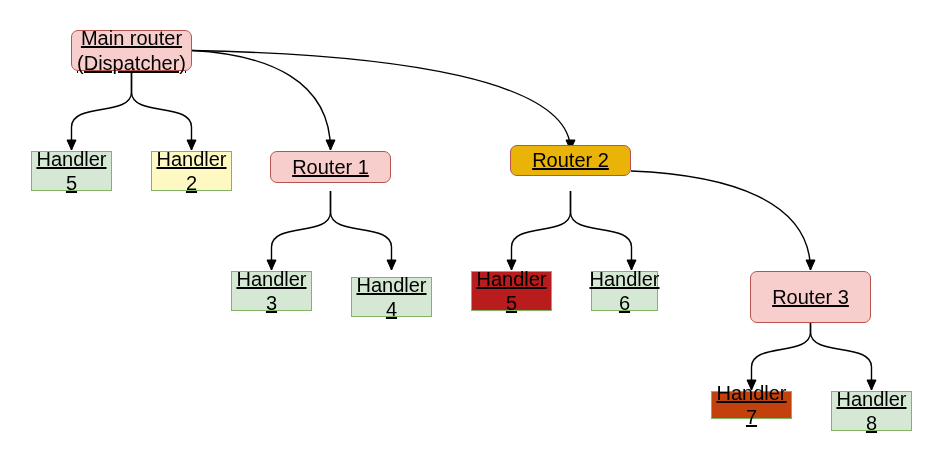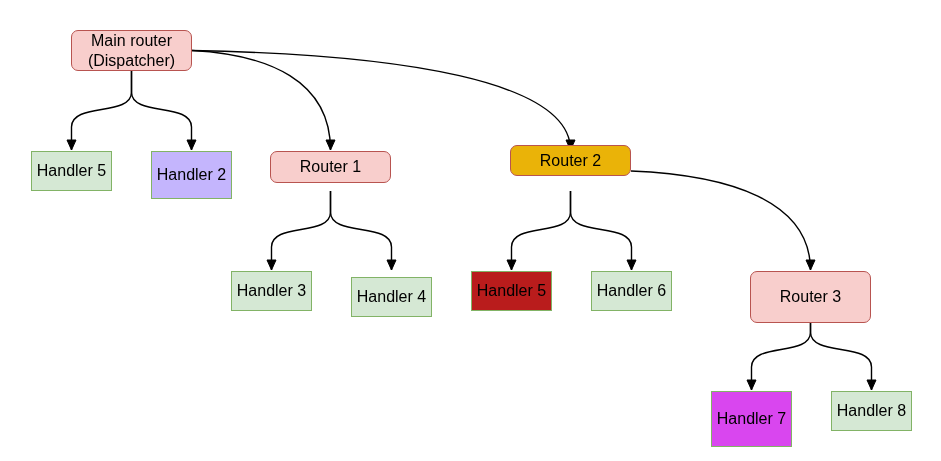--- a/index.html
+++ b/index.html
@@ -22,24 +22,25 @@
     width: 941px;
     height: 461px;
   }
   .node {
     position: absolute;
     box-sizing: border-box;
     display: flex;
     align-items: center;
     justify-content: center;
     text-align: center;
-    font-size: 16px;
+    font-size: 20px;
     line-height: 1.22;
     color: #000000;
     white-space: pre-line;
+    text-decoration: underline;
   }
   .node.router {
     border-radius: 7px;
   }
   .node.handler {
     border-radius: 0;
   }
   .node-label {
     white-space: pre-line;
   }
@@ -65,24 +66,24 @@
         <path d="M 570.5 191 L 570.5 212 C 570.5 237, 631.5 222, 631.5 247 L 631.5 270" fill="none" stroke="#000000" stroke-width="1.4" marker-end="url(#arrowhead)"></path>
         <path d="M 631 171 C 729.725 175, 810.5 201, 810.5 270" fill="none" stroke="#000000" stroke-width="1.4" marker-end="url(#arrowhead)"></path>
         <path d="M 810.5 311 L 810.5 332 C 810.5 357, 751.5 342, 751.5 367 L 751.5 390" fill="none" stroke="#000000" stroke-width="1.4" marker-end="url(#arrowhead)"></path>
         <path d="M 810.5 311 L 810.5 332 C 810.5 357, 871.5 342, 871.5 367 L 871.5 390" fill="none" stroke="#000000" stroke-width="1.4" marker-end="url(#arrowhead)"></path>
       </g>
   </svg>
   <div id="node-layer">
       <div class="node router" style="left: 71px; top: 30px; width: 121px; height: 41px; background: rgb(248, 206, 204); border: 1.3px solid rgb(184, 84, 80);"><div class="node-label">Main router
 (Dispatcher)</div></div>
       <div class="node handler" style="left: 31px; top: 151px; width: 81px; height: 40px; background: rgb(213, 232, 212); border: 1.3px solid rgb(130, 179, 102);"><div class="node-label">Handler 5</div></div>
-      <div class="node handler" style="left: 151px; top: 151px; width: 81px; height: 48px; background: #c4b5fd; border: 1.3px solid rgb(130, 179, 102); justify-content: center;"><div class="node-label">Handler 2</div></div>
+      <div class="node handler" style="left: 151px; top: 151px; width: 81px; height: 40px; background: #fef9c3; border: 1.3px solid rgb(130, 179, 102); justify-content: center;"><div class="node-label">Handler 2</div></div>
       <div class="node router" style="left: 270px; top: 151px; width: 121px; height: 32px; background: rgb(248, 206, 204); border: 1.3px solid rgb(184, 84, 80);"><div class="node-label">Router 1</div></div>
       <div class="node router" style="left: 510px; top: 145px; width: 121px; height: 31px; background: #eab308; border: 1.3px solid rgb(184, 84, 80);"><div class="node-label">Router 2</div></div>
       <div class="node handler" style="left: 231px; top: 271px; width: 81px; height: 40px; background: rgb(213, 232, 212); border: 1.3px solid rgb(130, 179, 102);"><div class="node-label">Handler 3</div></div>
       <div class="node handler" style="left: 351px; top: 271px; width: 81px; height: 40px; background: rgb(213, 232, 212); border: 1.3px solid rgb(130, 179, 102); margin-top: 6px;"><div class="node-label">Handler 4</div></div>
       <div class="node handler" style="left: 471px; top: 271px; width: 81px; height: 40px; background: #b91c1c; border: 1.3px solid rgb(130, 179, 102);"><div class="node-label">Handler 5</div></div>
-      <div class="node handler" style="left: 591px; top: 271px; width: 81px; height: 40px; background: rgb(213, 232, 212); border: 1.3px solid rgb(130, 179, 102);"><div class="node-label">Handler 6</div></div>
+      <div class="node handler" style="left: 591px; top: 271px; width: 67px; height: 40px; background: rgb(213, 232, 212); border: 1.3px solid rgb(130, 179, 102);"><div class="node-label">Handler 6</div></div>
       <div class="node router" style="left: 750px; top: 271px; width: 121px; height: 52px; background: rgb(248, 206, 204); border: 1.3px solid rgb(184, 84, 80);"><div class="node-label">Router 3</div></div>
-      <div class="node handler" style="left: 711px; top: 391px; width: 81px; height: 56px; background: #d946ef; border: 1.3px solid rgb(130, 179, 102);"><div class="node-label">Handler 7</div></div>
+      <div class="node handler" style="left: 711px; top: 391px; width: 81px; height: 28px; background: #c2410c; border: 1.3px solid rgb(130, 179, 102);"><div class="node-label">Handler 7</div></div>
       <div class="node handler" style="left: 831px; top: 391px; width: 81px; height: 40px; background: rgb(213, 232, 212); border: 1.3px solid rgb(130, 179, 102);"><div class="node-label">Handler 8</div></div>
     </div>
 </div>
 
 </body></html>

